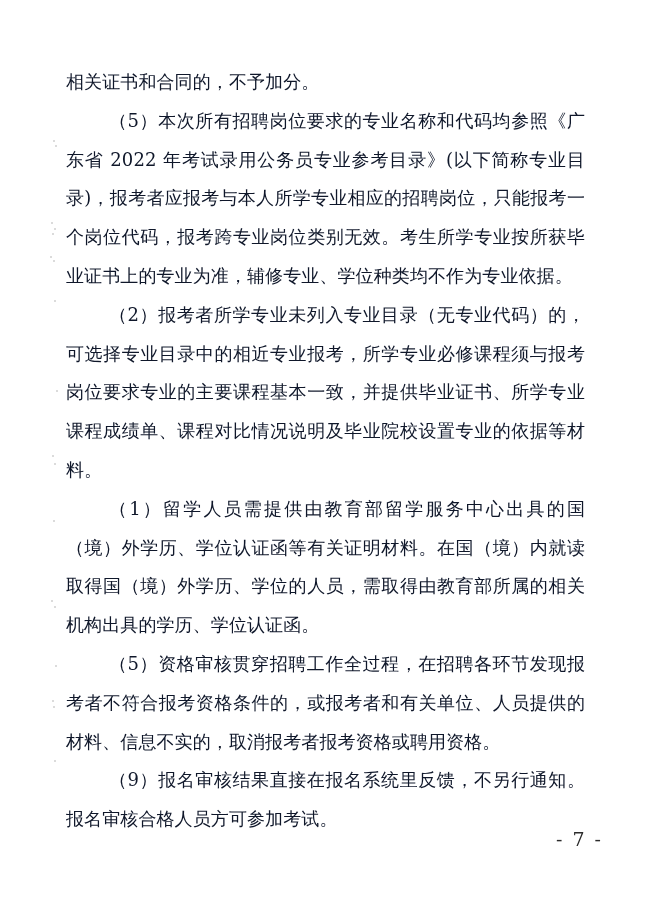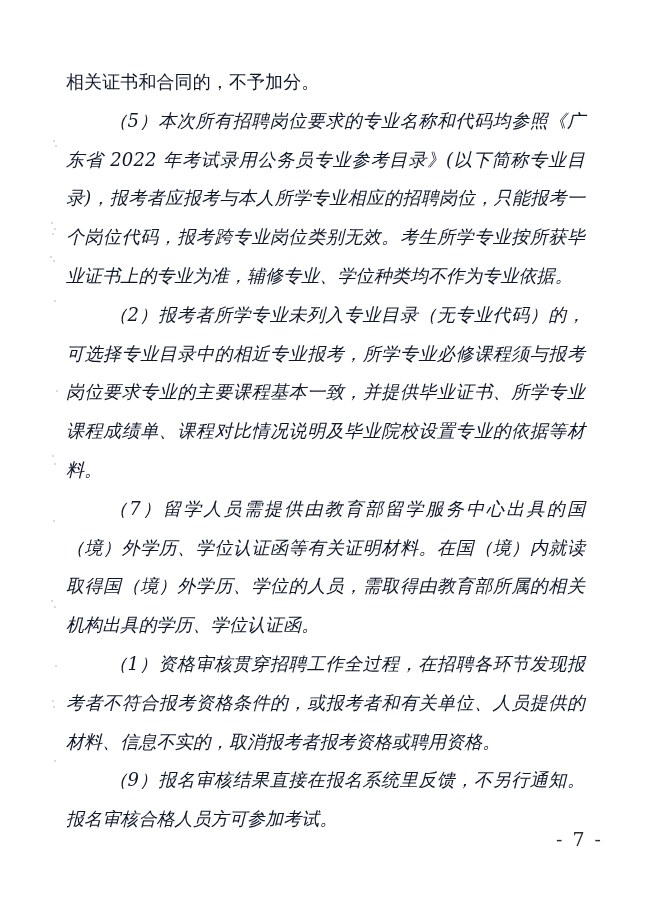--- a/index.html
+++ b/index.html
@@ -43,21 +43,20 @@
     color: #0f172a;
     font-size: 18px;
     line-height: 38.8px;
     text-align: justify;
     text-justify: inter-character;
     letter-spacing: 0.1px;
     -webkit-font-smoothing: antialiased;
   }
   .para.indent {
     text-indent: 43px;
-    font-style: italic;
   }
   .page-number {
     position: absolute;
     right: 47px;
     top: 828px;
     color: #2b2b2b;
     font-size: 19px;
     letter-spacing: 2px;
   }
 </style>
@@ -88,23 +87,23 @@
   </div>
 
   <div class="body-text">
 
     <p class="para">相关证书和合同的，不予加分。</p>
 
     <p class="para indent">（5）本次所有招聘岗位要求的专业名称和代码均参照《广东省 2022 年考试录用公务员专业参考目录》(以下简称专业目录)，报考者应报考与本人所学专业相应的招聘岗位，只能报考一个岗位代码，报考跨专业岗位类别无效。考生所学专业按所获毕业证书上的专业为准，辅修专业、学位种类均不作为专业依据。</p>
 
     <p class="para indent">（2）报考者所学专业未列入专业目录（无专业代码）的，可选择专业目录中的相近专业报考，所学专业必修课程须与报考岗位要求专业的主要课程基本一致，并提供毕业证书、所学专业课程成绩单、课程对比情况说明及毕业院校设置专业的依据等材料。</p>
 
-    <p class="para indent">（7）留学人员需提供由教育部留学服务中心出具的国（境）外学历、学位认证函等有关证明材料。在国（境）内就读取得国（境）外学历、学位的人员，需取得由教育部所属的相关机构出具的学历、学位认证函。</p>
+    <p class="para indent">（1）留学人员需提供由教育部留学服务中心出具的国（境）外学历、学位认证函等有关证明材料。在国（境）内就读取得国（境）外学历、学位的人员，需取得由教育部所属的相关机构出具的学历、学位认证函。</p>
 
-    <p class="para indent">（1）资格审核贯穿招聘工作全过程，在招聘各环节发现报考者不符合报考资格条件的，或报考者和有关单位、人员提供的材料、信息不实的，取消报考者报考资格或聘用资格。</p>
+    <p class="para indent">（5）资格审核贯穿招聘工作全过程，在招聘各环节发现报考者不符合报考资格条件的，或报考者和有关单位、人员提供的材料、信息不实的，取消报考者报考资格或聘用资格。</p>
 
     <p class="para indent">（9）报名审核结果直接在报名系统里反馈，不另行通知。报名审核合格人员方可参加考试。</p>
 
   </div>
 
   <div class="page-number">- 7 -</div>
 
 </div>
 
 </body></html>

